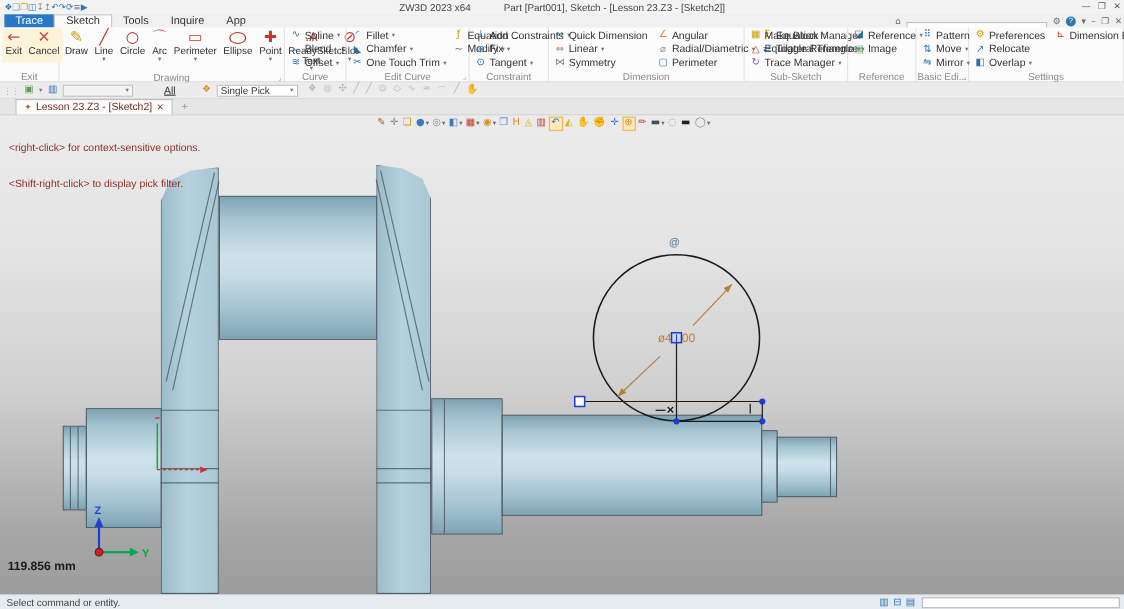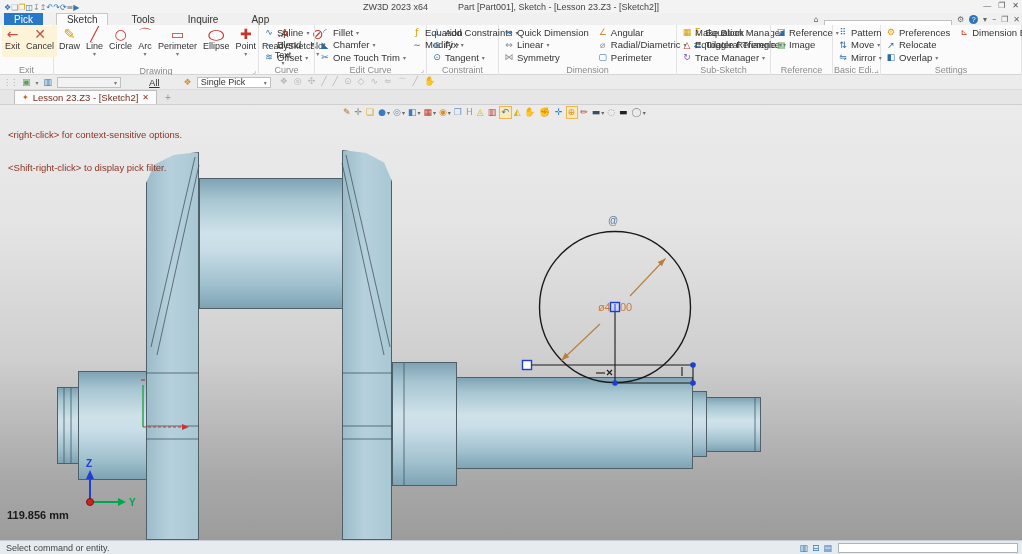--- a/index.html
+++ b/index.html
@@ -10,21 +10,21 @@
   
   #titlebar{top:0;left:0;width:1022px;height:13px;background:#f3f3f3;display:flex;align-items:center;}
   #qat{display:flex;align-items:center;gap:4px;padding-left:4px;}
   #qat .ico{font-size:8px;line-height:10px;}
   #title-center{position:absolute;left:0;right:0;top:0;height:13px;display:flex;justify-content:center;align-items:center;gap:30px;pointer-events:none;}
   #title-center span{font-size:9px;color:#444;}
   #wincontrols{position:absolute;right:3px;top:1px;display:flex;gap:7px;}
   #wincontrols span{font-size:8px;color:#555;}
   
   #tabsrow{top:13px;left:0;width:1022px;height:12px;background:#f0f0f0;display:flex;align-items:flex-end;}
-  .rtab{font-size:10px;padding:0 10px;height:12px;display:flex;align-items:center;color:#333;margin-left:13px;}
+  .rtab{font-size:10px;padding:0 10px;height:12px;display:flex;align-items:center;color:#333;}
   .rtab.file{background:#2878c8;color:#fff;margin-left:4px;}
   .rtab.active{background:#fbfbfb;border:1px solid #c8c8c8;border-bottom:none;}
   #tabsrow-right{position:absolute;right:2px;top:13px;height:12px;display:flex;align-items:center;gap:5px;}
   #findbox{width:128px;height:10px;background:#fff;border:1px solid #c0c0c0;display:flex;align-items:center;padding:12px 2px;gap:2px;margin-top:28px;}
   #findbox input{border:none;outline:none;flex:1;font-size:8.5px;color:#888;background:transparent;}
   .mag{width:5px;height:5px;border:1px solid #777;border-radius:50%;position:relative;display:inline-block;}
   .mag::after{content:"";position:absolute;width:3px;height:1px;background:#777;transform:rotate(45deg);right:-3px;bottom:-1px;}
   #tabsrow-right .ico{font-size:8px;color:#666;}
   .helpdot{width:9px;height:9px;border-radius:50%;background:#2e75b6;color:#fff;font-size:7px;display:flex;align-items:center;justify-content:center;}
   
@@ -100,21 +100,21 @@
     <span>—</span>
     <span>❐</span>
     <span>✕</span>
   </div>
 </div>
 
 <div id="tabsrow" class="abs">
   <span style="display:flex;align-items:flex-end;height:12px;">
 
   <span class="rtab file">
-        <span>Pick</span>
+        <span>Trace</span>
       </span>
       <span class="rtab active">
         <span>Sketch</span>
       </span>
       <span class="rtab">
         <span>Tools</span>
       </span>
       <span class="rtab">
         <span>Inquire</span>
       </span>

